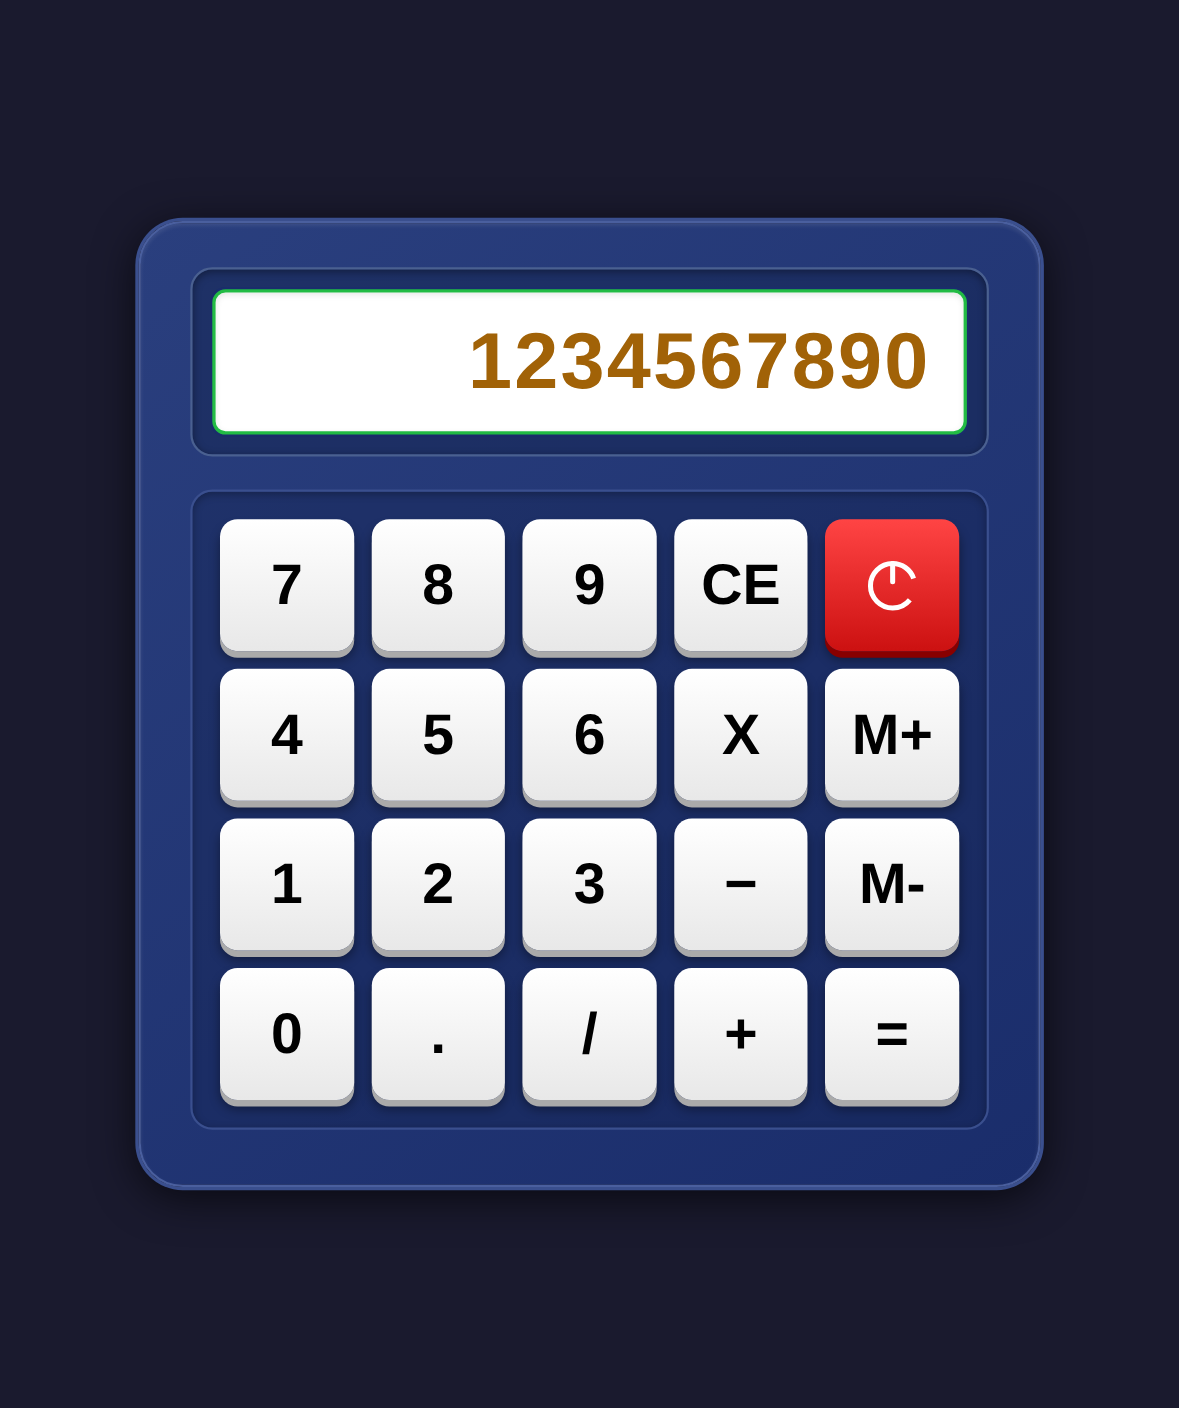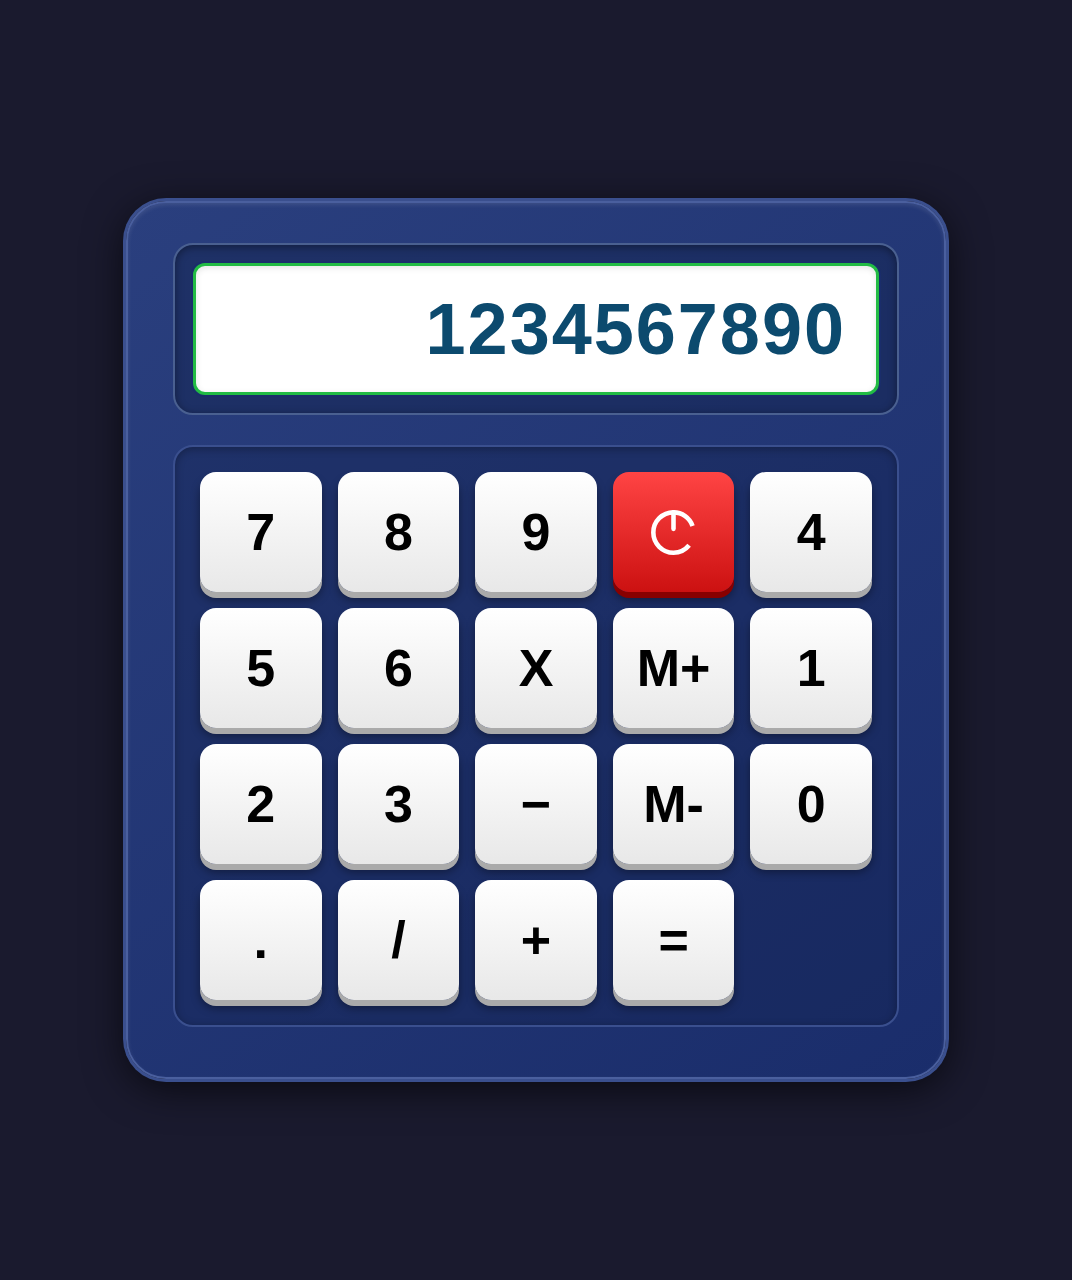--- a/index.html
+++ b/index.html
@@ -37,21 +37,21 @@
 
     .display-screen {
       background: #ffffff;
       border-radius: 12px;
       padding: 22px 30px;
       border: 3px solid #22bb44;
       box-shadow: 0 0 0 2px #1a2d6b, inset 0 2px 6px rgba(0,0,0,0.1);
       text-align: right;
       font-size: 72px;
       font-weight: 900;
-      color: #0c4a6e;
+      color: #a16207;
       letter-spacing: 2px;
       min-height: 110px;
       display: flex;
       align-items: center;
       justify-content: flex-end;
     }
 
     .buttons-area {
       background: rgba(20,35,80,0.4);
       border-radius: 20px;
@@ -111,20 +111,23 @@
 
       <button class="btn">
         <span>7</span>
       </button>
       <button class="btn">
         <span>8</span>
       </button>
       <button class="btn">
         <span>9</span>
       </button>
+      <button class="btn">
+        <span>CE</span>
+      </button>
       <button class="btn btn-power">
         <svg class="power-icon" viewBox="0 0 60 60" fill="none" xmlns="http://www.w3.org/2000/svg">
           <circle cx="30" cy="30" r="22" stroke="white" stroke-width="5" stroke-dasharray="115 30" stroke-dashoffset="-15"></circle>
           <line x1="30" y1="8" x2="30" y2="26" stroke="white" stroke-width="5" stroke-linecap="round"></line>
         </svg>
       </button>
 
       <button class="btn">
         <span>4</span>
       </button>

